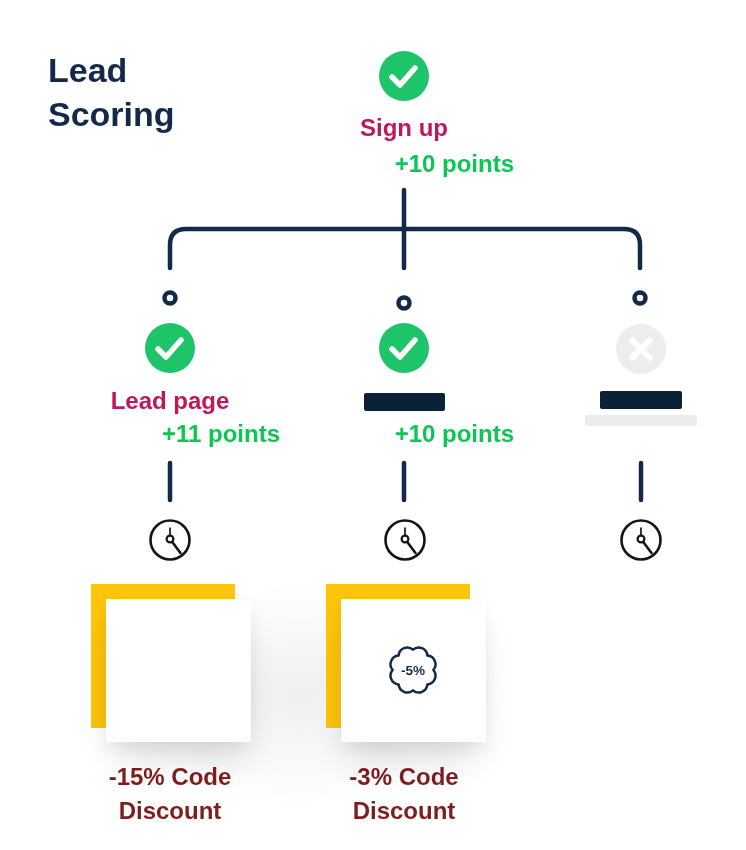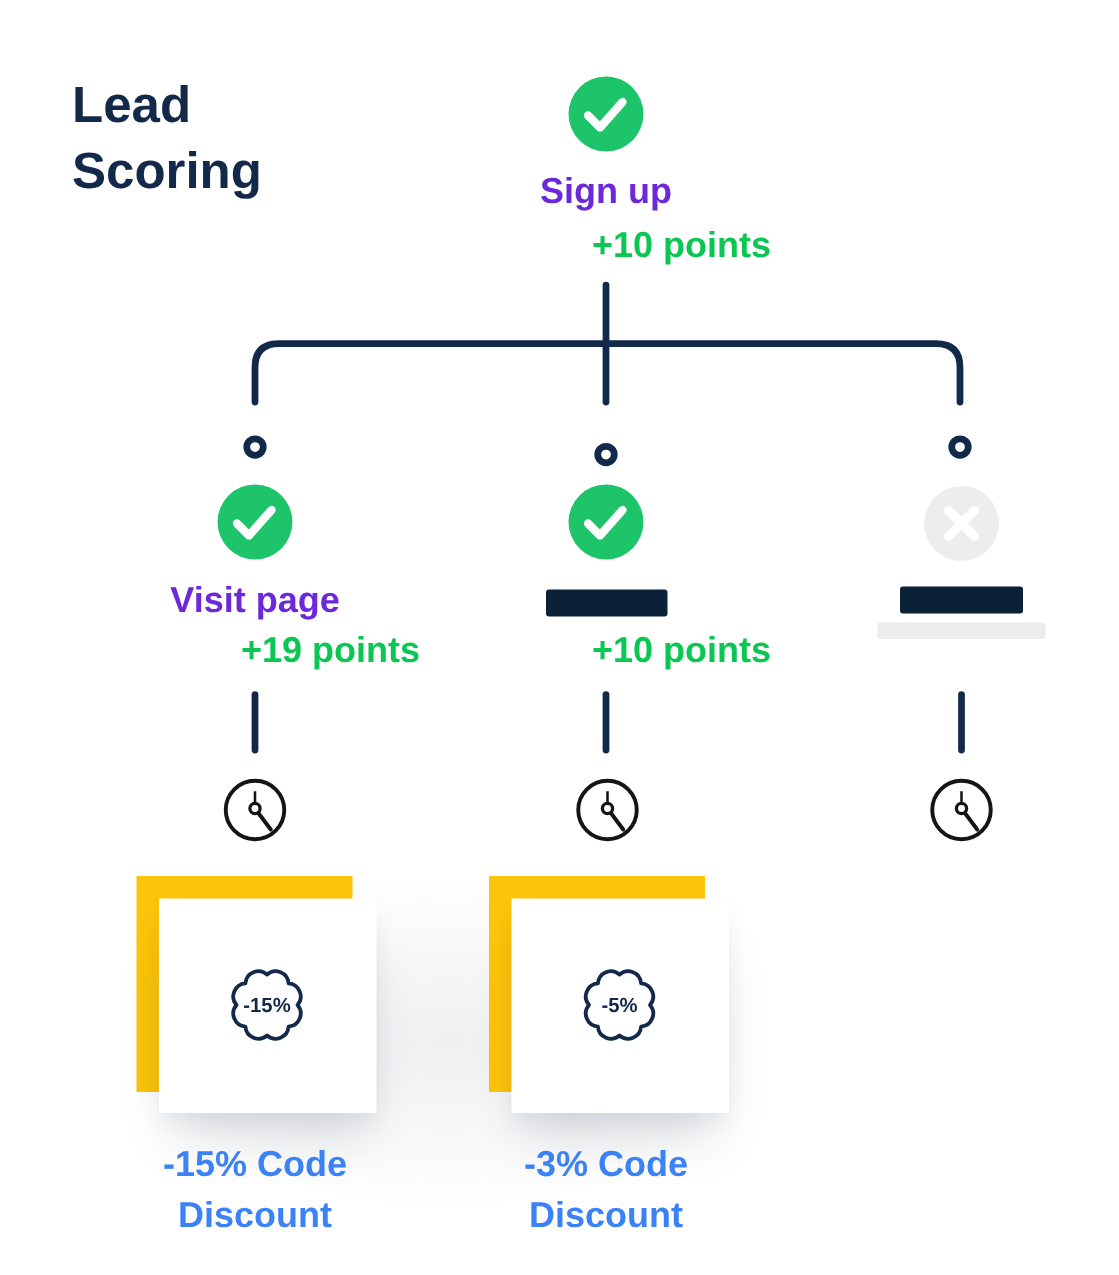--- a/index.html
+++ b/index.html
@@ -12,21 +12,21 @@
     position:absolute;left:20px;top:545px;width:560px;height:300px;
     background:radial-gradient(closest-side, rgba(13,33,56,0.07), rgba(13,33,56,0.0) 75%);
     pointer-events:none;
   }
   .page-title{
     position:absolute;left:48px;top:48px;width:150px;
     font-size:34px;font-weight:bold;line-height:44px;color:#13294A;
   }
   .node-label{
     position:absolute;width:220px;text-align:center;
-    font-size:24px;font-weight:bold;color:#6d28d9;line-height:28px;
+    font-size:24px;font-weight:bold;color:#be185d;line-height:28px;
   }
   .node-points{
     position:absolute;width:220px;text-align:right;
     font-size:24px;font-weight:bold;color:#0CC653;line-height:28px;
   }
   .icon-circle{position:absolute;width:50px;height:50px;border-radius:50%;}
   .icon-circle svg{display:block;width:100%;height:100%;}
   .connector-svg{position:absolute;left:0;top:0;width:746px;height:850px;}
   .bar-navy{position:absolute;height:18px;background:#0B2138;border-radius:2px;}
   .bar-gray{position:absolute;height:11px;background:#ECECEC;border-radius:2px;}
@@ -38,21 +38,21 @@
     box-shadow:0 24px 32px -8px rgba(13,33,56,0.14), 0 6px 14px rgba(13,33,56,0.05);
   }
   .badge{position:absolute;width:62px;height:62px;}
   .badge svg{display:block;width:100%;height:100%;}
   .badge text{
     font-family:"Liberation Sans", sans-serif;
     font-size:14px;font-weight:bold;fill:#13294A;
   }
   .card-caption{
     position:absolute;width:220px;text-align:center;
-    font-size:24px;font-weight:bold;color:#3b82f6;line-height:34px;
+    font-size:24px;font-weight:bold;color:#7f1d1d;line-height:34px;
   }
 </style>
 </head>
 <body>
 
 <div class="stage">
 
   <div class="bg-glow"></div>
 
   <svg class="connector-svg" viewBox="0 0 746 850" fill="none">
@@ -74,22 +74,22 @@
       </svg>
   </div>
   <div class="node-label" style="left:294px;top:114px;">Sign up</div>
   <div class="node-points" style="left:294px;top:150px;">+10 points</div>
 
   <div class="icon-circle" style="left:145px;top:323px;background:#1EC46A;">
     <svg viewBox="0 0 50 50">
         <polyline points="13,26 21,34 36,17" stroke="#ffffff" stroke-width="5.5" fill="none" stroke-linecap="round" stroke-linejoin="round"></polyline>
       </svg>
   </div>
-  <div class="node-label" style="left:60px;top:387px;">Visit page</div>
-  <div class="node-points" style="left:60px;top:420px;">+19 points</div>
+  <div class="node-label" style="left:60px;top:387px;">Lead page</div>
+  <div class="node-points" style="left:60px;top:420px;">+11 points</div>
 
   <div class="icon-circle" style="left:379px;top:323px;background:#1EC46A;">
     <svg viewBox="0 0 50 50">
         <polyline points="13,26 21,34 36,17" stroke="#ffffff" stroke-width="5.5" fill="none" stroke-linecap="round" stroke-linejoin="round"></polyline>
       </svg>
   </div>
   <div class="bar-navy" style="left:364px;top:393px;width:81px;"></div>
   <div class="node-points" style="left:294px;top:420px;">+10 points</div>
 
   <div class="icon-circle" style="left:616px;top:324px;background:#EDEDED;">
@@ -121,26 +121,20 @@
     <svg viewBox="0 0 44 44">
       <circle cx="22" cy="22" r="19.5" stroke="#151515" stroke-width="2.6" fill="#ffffff"></circle>
       <line x1="22" y1="21" x2="22" y2="9.5" stroke="#151515" stroke-width="1.7"></line>
       <line x1="22" y1="21" x2="32.5" y2="35" stroke="#151515" stroke-width="2.6" stroke-linecap="round"></line>
       <circle cx="22" cy="21" r="3.4" fill="#ffffff" stroke="#151515" stroke-width="2.2"></circle>
     </svg>
   </div>
 
   <div class="card-yellow" style="left:91px;top:584px;"></div>
   <div class="card-white" style="left:106px;top:599px;"></div>
-  <div class="badge" style="left:147px;top:639px;">
-    <svg viewBox="0 0 64 64">
-      <path d="M53,32 A9,9 0 0 1 46.85,46.85 A9,9 0 0 1 32,53 A9,9 0 0 1 17.15,46.85 A9,9 0 0 1 11,32 A9,9 0 0 1 17.15,17.15 A9,9 0 0 1 32,11 A9,9 0 0 1 46.85,17.15 A9,9 0 0 1 53,32 Z" fill="#ffffff" stroke="#13294A" stroke-width="2.6" stroke-linejoin="round"></path>
-      <text x="32" y="37" text-anchor="middle">-15%</text>
-    </svg>
-  </div>
   <div class="card-caption" style="left:60px;top:760px;">
     <div>-15% Code</div>
     <div>Discount</div>
   </div>
 
   <div class="card-yellow" style="left:326px;top:584px;"></div>
   <div class="card-white" style="left:341px;top:599px;"></div>
   <div class="badge" style="left:382px;top:639px;">
     <svg viewBox="0 0 64 64">
       <path d="M53,32 A9,9 0 0 1 46.85,46.85 A9,9 0 0 1 32,53 A9,9 0 0 1 17.15,46.85 A9,9 0 0 1 11,32 A9,9 0 0 1 17.15,17.15 A9,9 0 0 1 32,11 A9,9 0 0 1 46.85,17.15 A9,9 0 0 1 53,32 Z" fill="#ffffff" stroke="#13294A" stroke-width="2.6" stroke-linejoin="round"></path>

